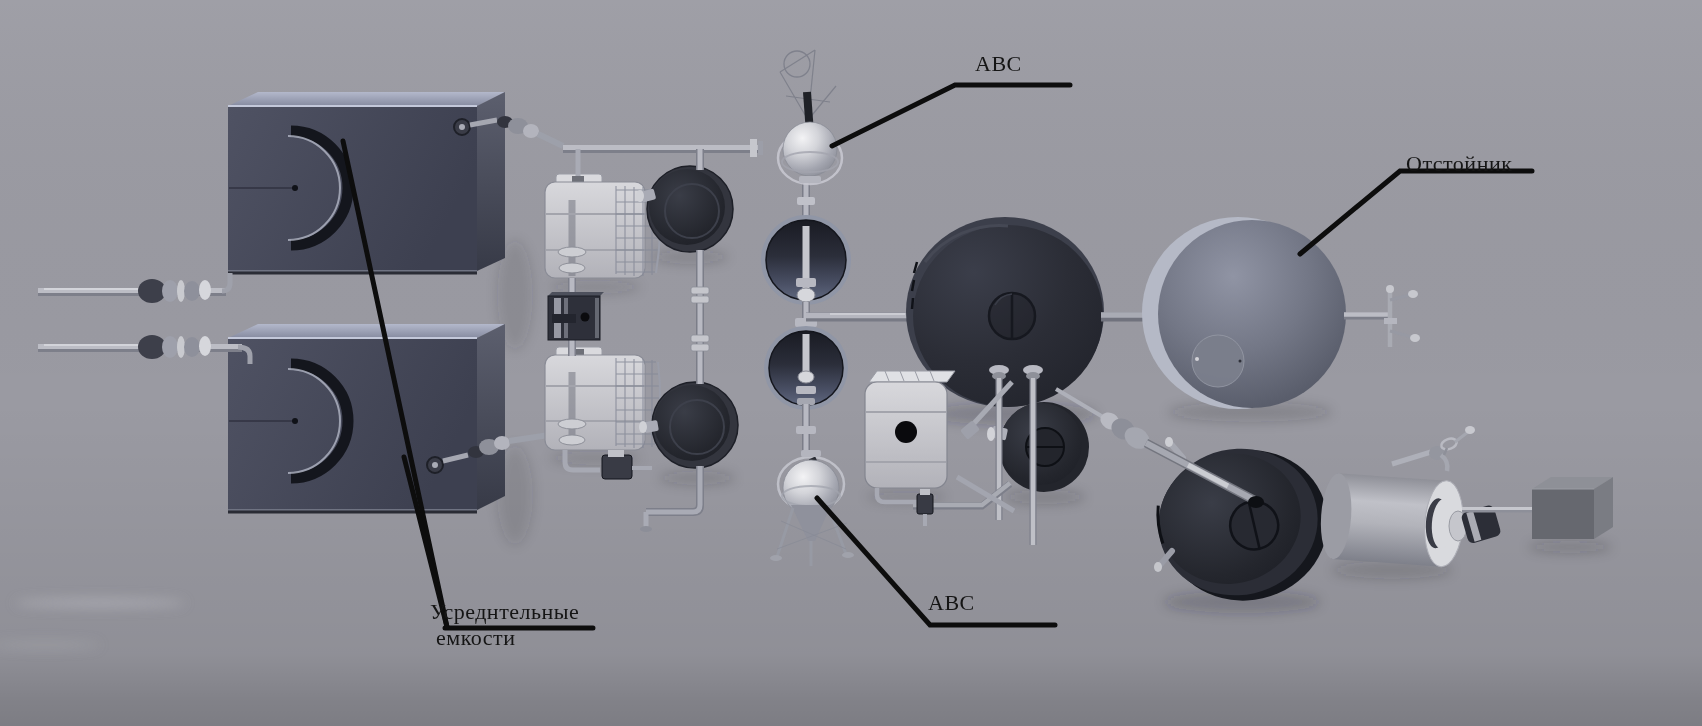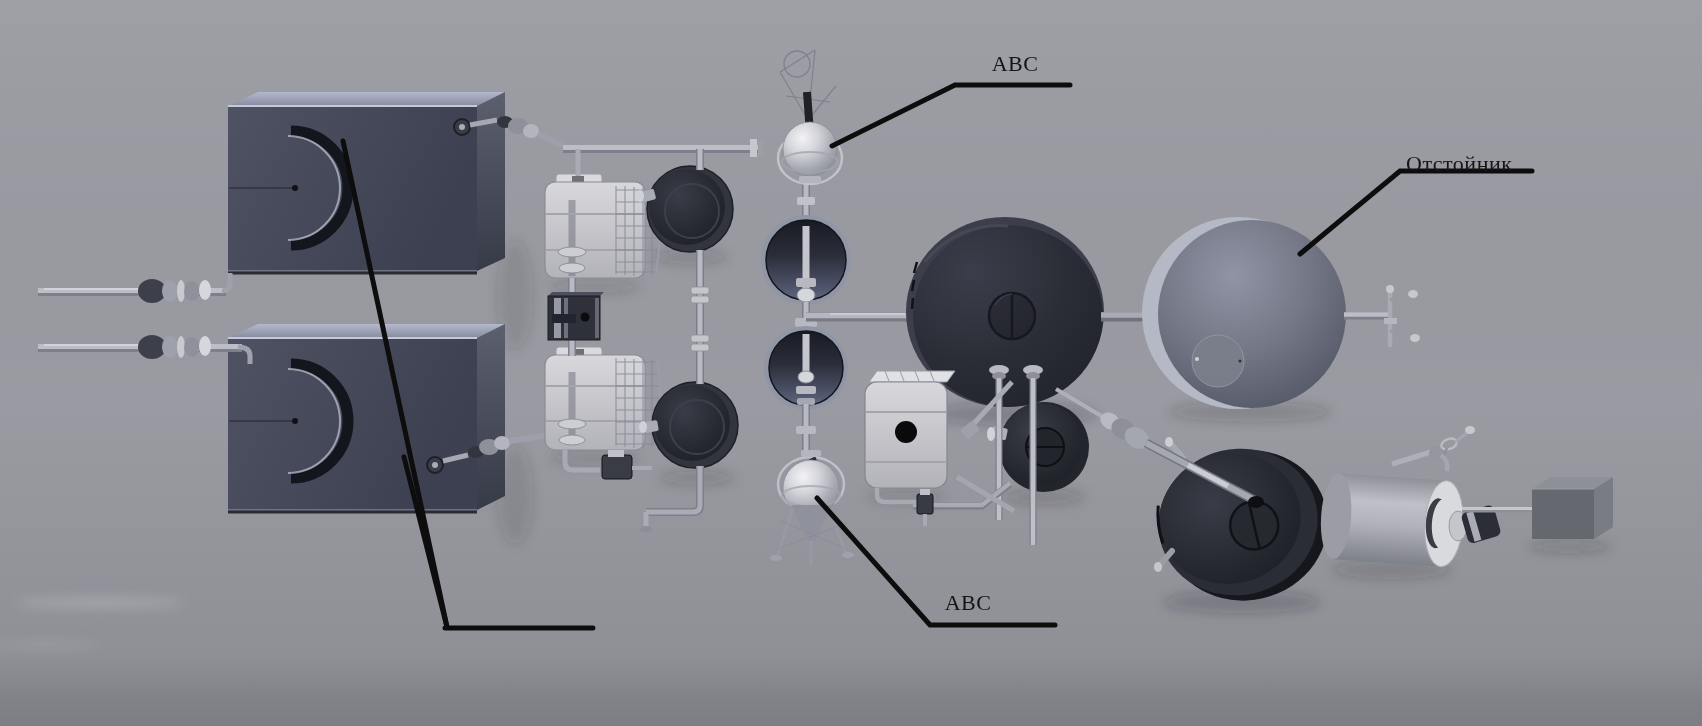--- a/index.html
+++ b/index.html
@@ -2,21 +2,21 @@
 <html><head>
 <meta charset="utf-8">
 <style>
   html,body{margin:0;padding:0;background:#6f6f77;}
   .scene{position:relative;width:1702px;height:726px;overflow:hidden;
          font-family:"Liberation Serif","DejaVu Serif",serif;}
   .scene svg{position:absolute;left:0;top:0;}
   .label{position:absolute;color:#151515;font-size:22px;line-height:26px;
          letter-spacing:0.5px;white-space:nowrap;}
   .label .l2{padding-left:6px;}
-  .ctr{text-align:center;}
+  .ctr{}
 </style>
 </head>
 <body>
 
 <div class="scene">
 <svg width="1702" height="726" viewBox="0 0 1702 726">
 <defs>
   <linearGradient id="bgShade" x1="0" y1="0" x2="0" y2="1">
     <stop offset="0" stop-color="#ffffff" stop-opacity="0.05"></stop>
     <stop offset="0.55" stop-color="#000000" stop-opacity="0"></stop>
@@ -447,13 +447,17 @@
   <path d="M445,628 H593" stroke="#0d0d0d"></path>
   <path d="M447,627 L343,141" stroke="#0d0d0d"></path>
   <path d="M447,627 L404,457" stroke="#0d0d0d"></path>
   <polyline points="1055,625 930,625 817,498" stroke="#0d0d0d"></polyline>
 </g>
 </svg>
 
 <div class="label ctr" style="left:975px;top:51px;width:80px;">АВС</div>
 <div class="label" style="left:1406px;top:151px;">Отстойник</div>
 <div class="label ctr" style="left:928px;top:590px;width:80px;">АВС</div>
+<div class="label" style="left:430px;top:599px;">
+  <div>Усреднтельные</div>
+  <div class="l2">емкости</div>
 </div>
+</div>
 
 </body></html>

